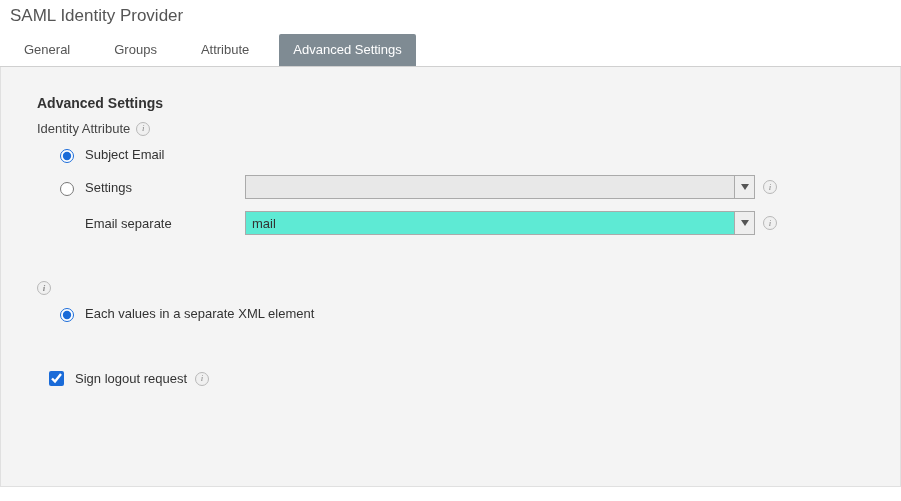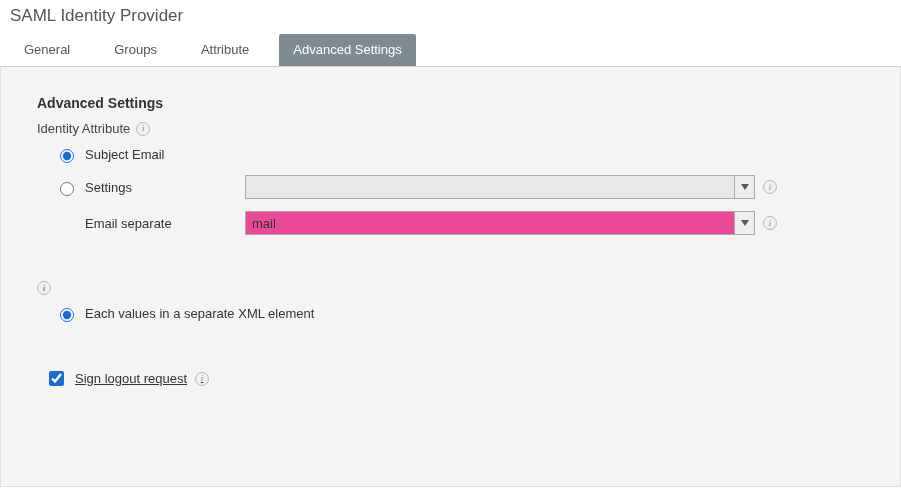--- a/index.html
+++ b/index.html
@@ -104,21 +104,21 @@
   }
   .grid-control-col {
     display: flex;
     align-items: center;
     gap: 8px;
   }
   .select-like {
     width: 510px;
     height: 24px;
     border: 1px solid #aaa;
-    background: #ec4899;
+    background: #5eead4;
     display: flex;
     align-items: center;
     position: relative;
     font-size: 13px;
   }
   .select-like.disabled {
     background: #e8e8e8;
   }
   .select-text {
     flex: 1;
@@ -148,21 +148,20 @@
     width: 15px;
     height: 15px;
     accent-color: #1a6bd8;
     cursor: pointer;
   }
   .logout-row {
     display: flex;
     align-items: center;
     gap: 8px;
     margin: 6px 0 0 8px;
-    text-decoration: underline;
   }
   .spacer-lg { height: 28px; }
 </style>
 </head>
 <body>
 
 <div class="page-title">SAML Identity Provider</div>
 
 <div class="tabs">
   <div class="tab">General</div>

